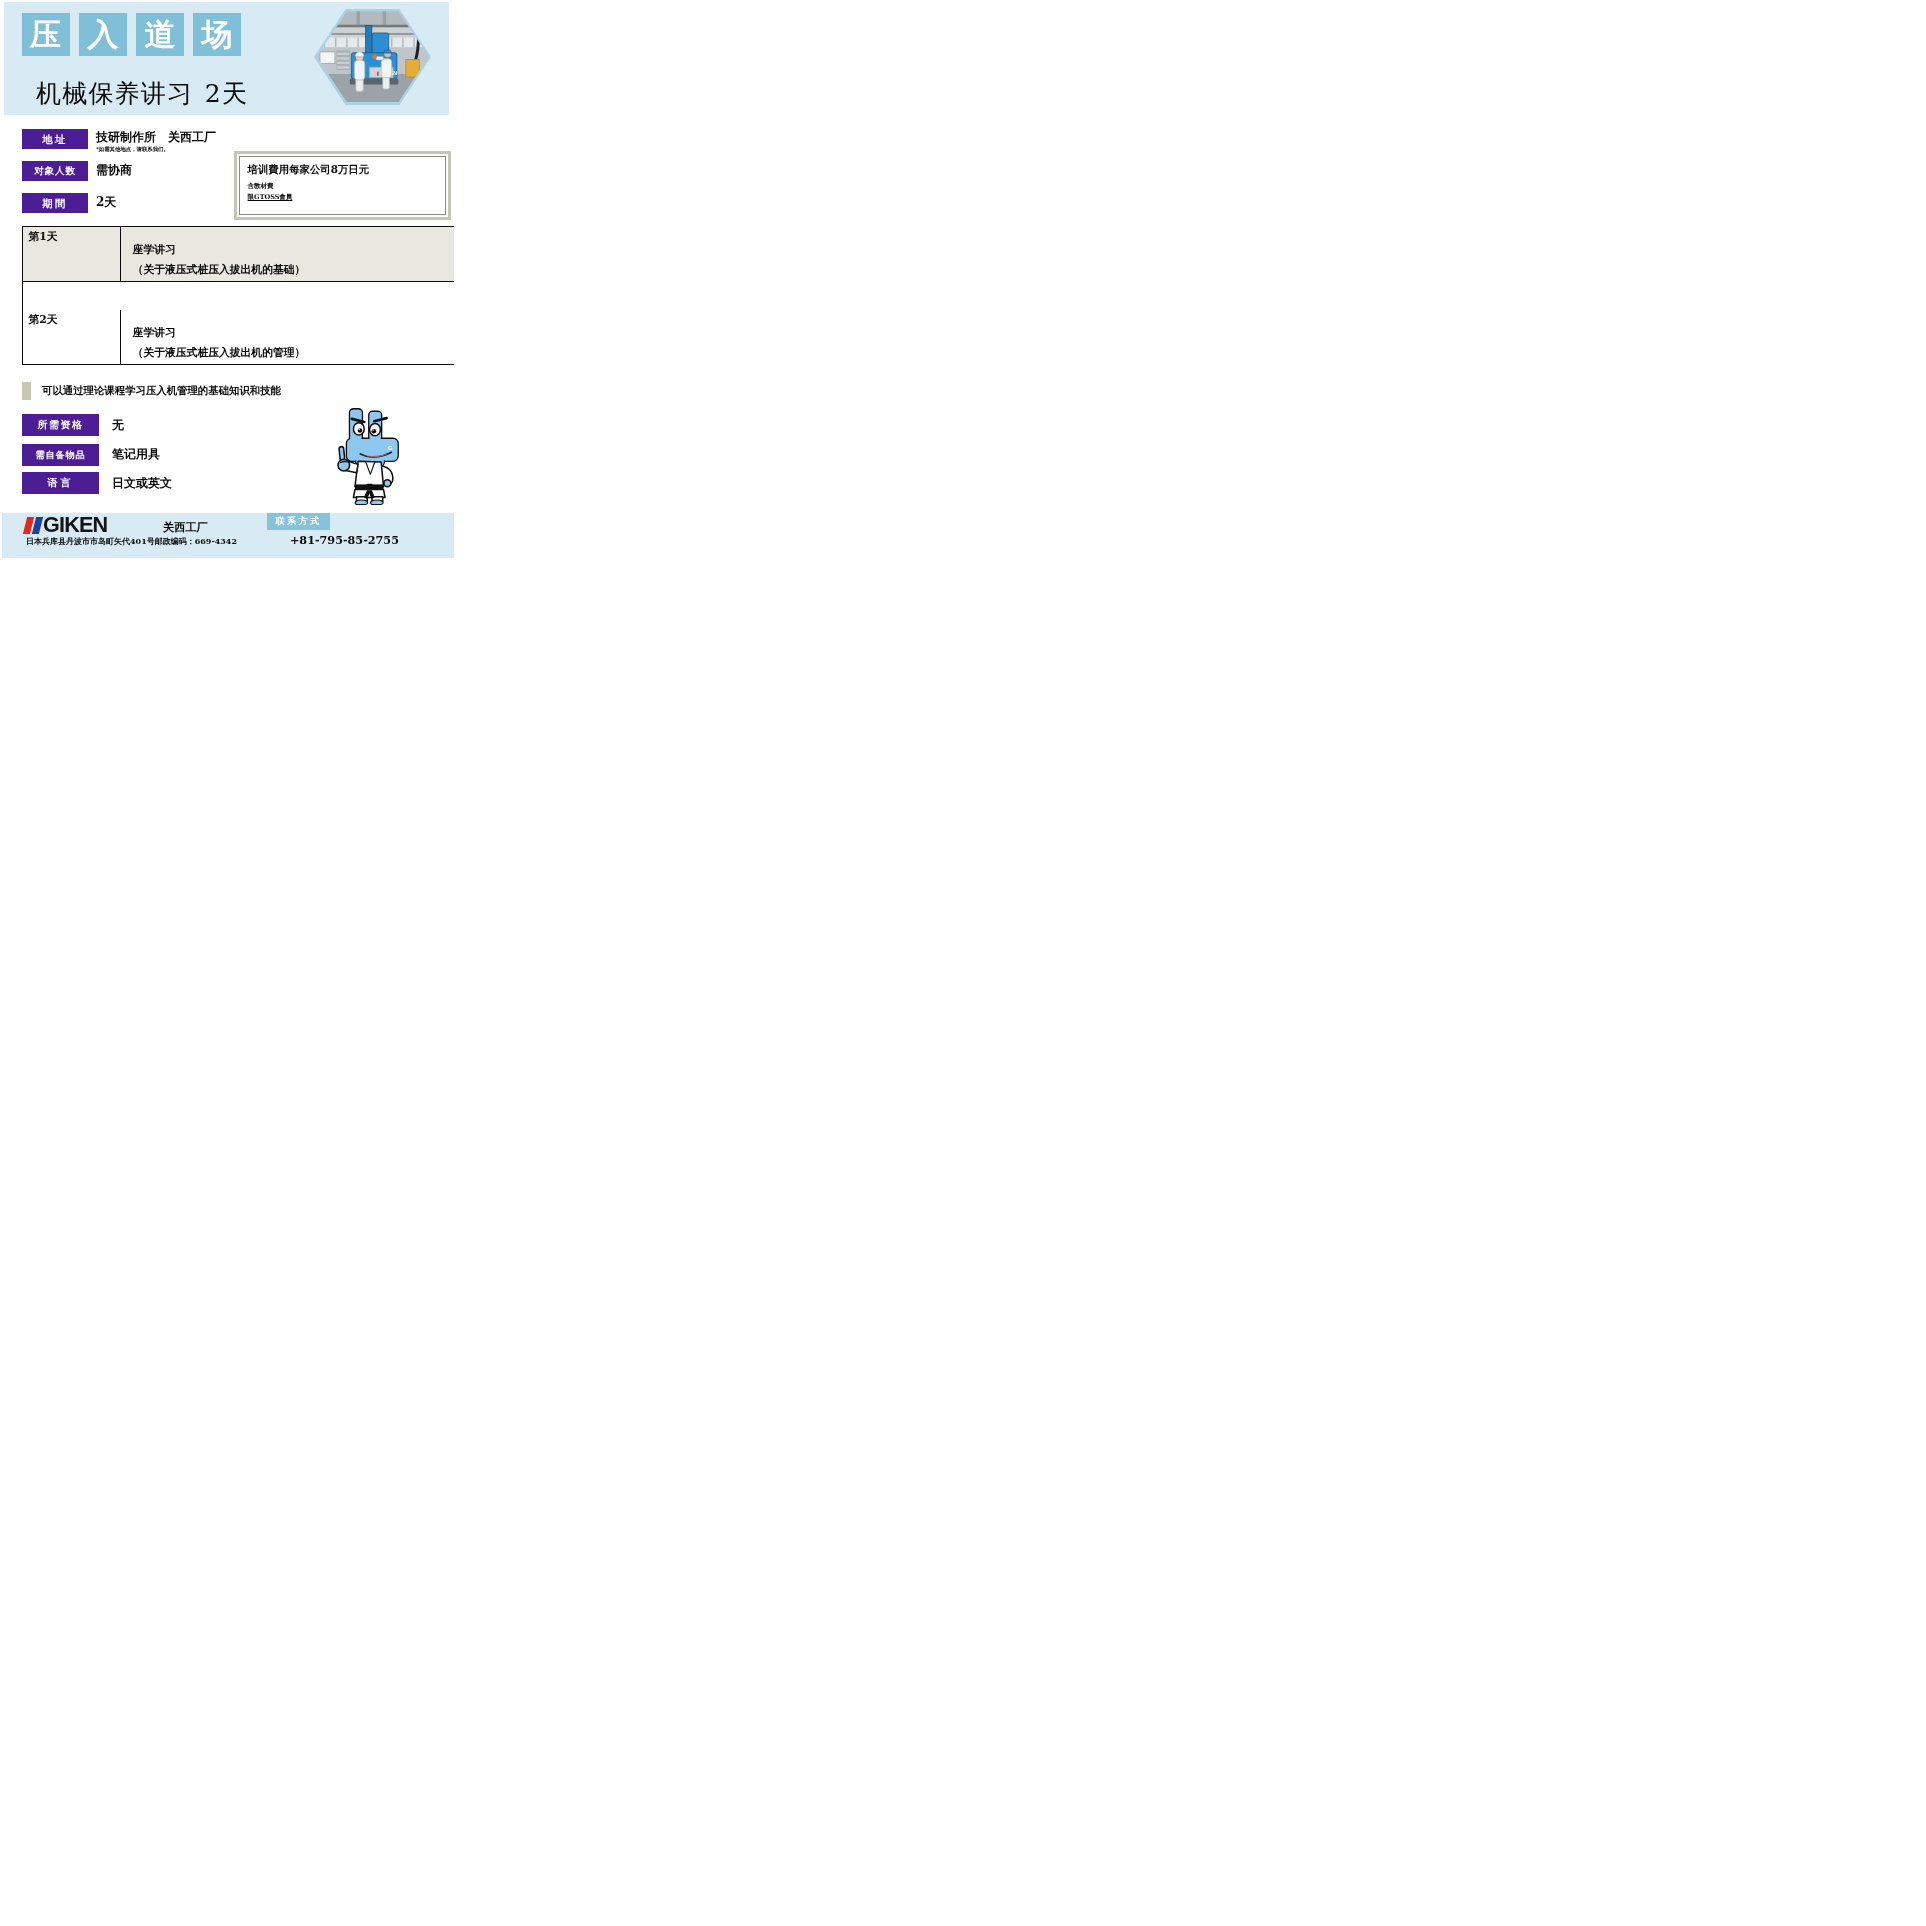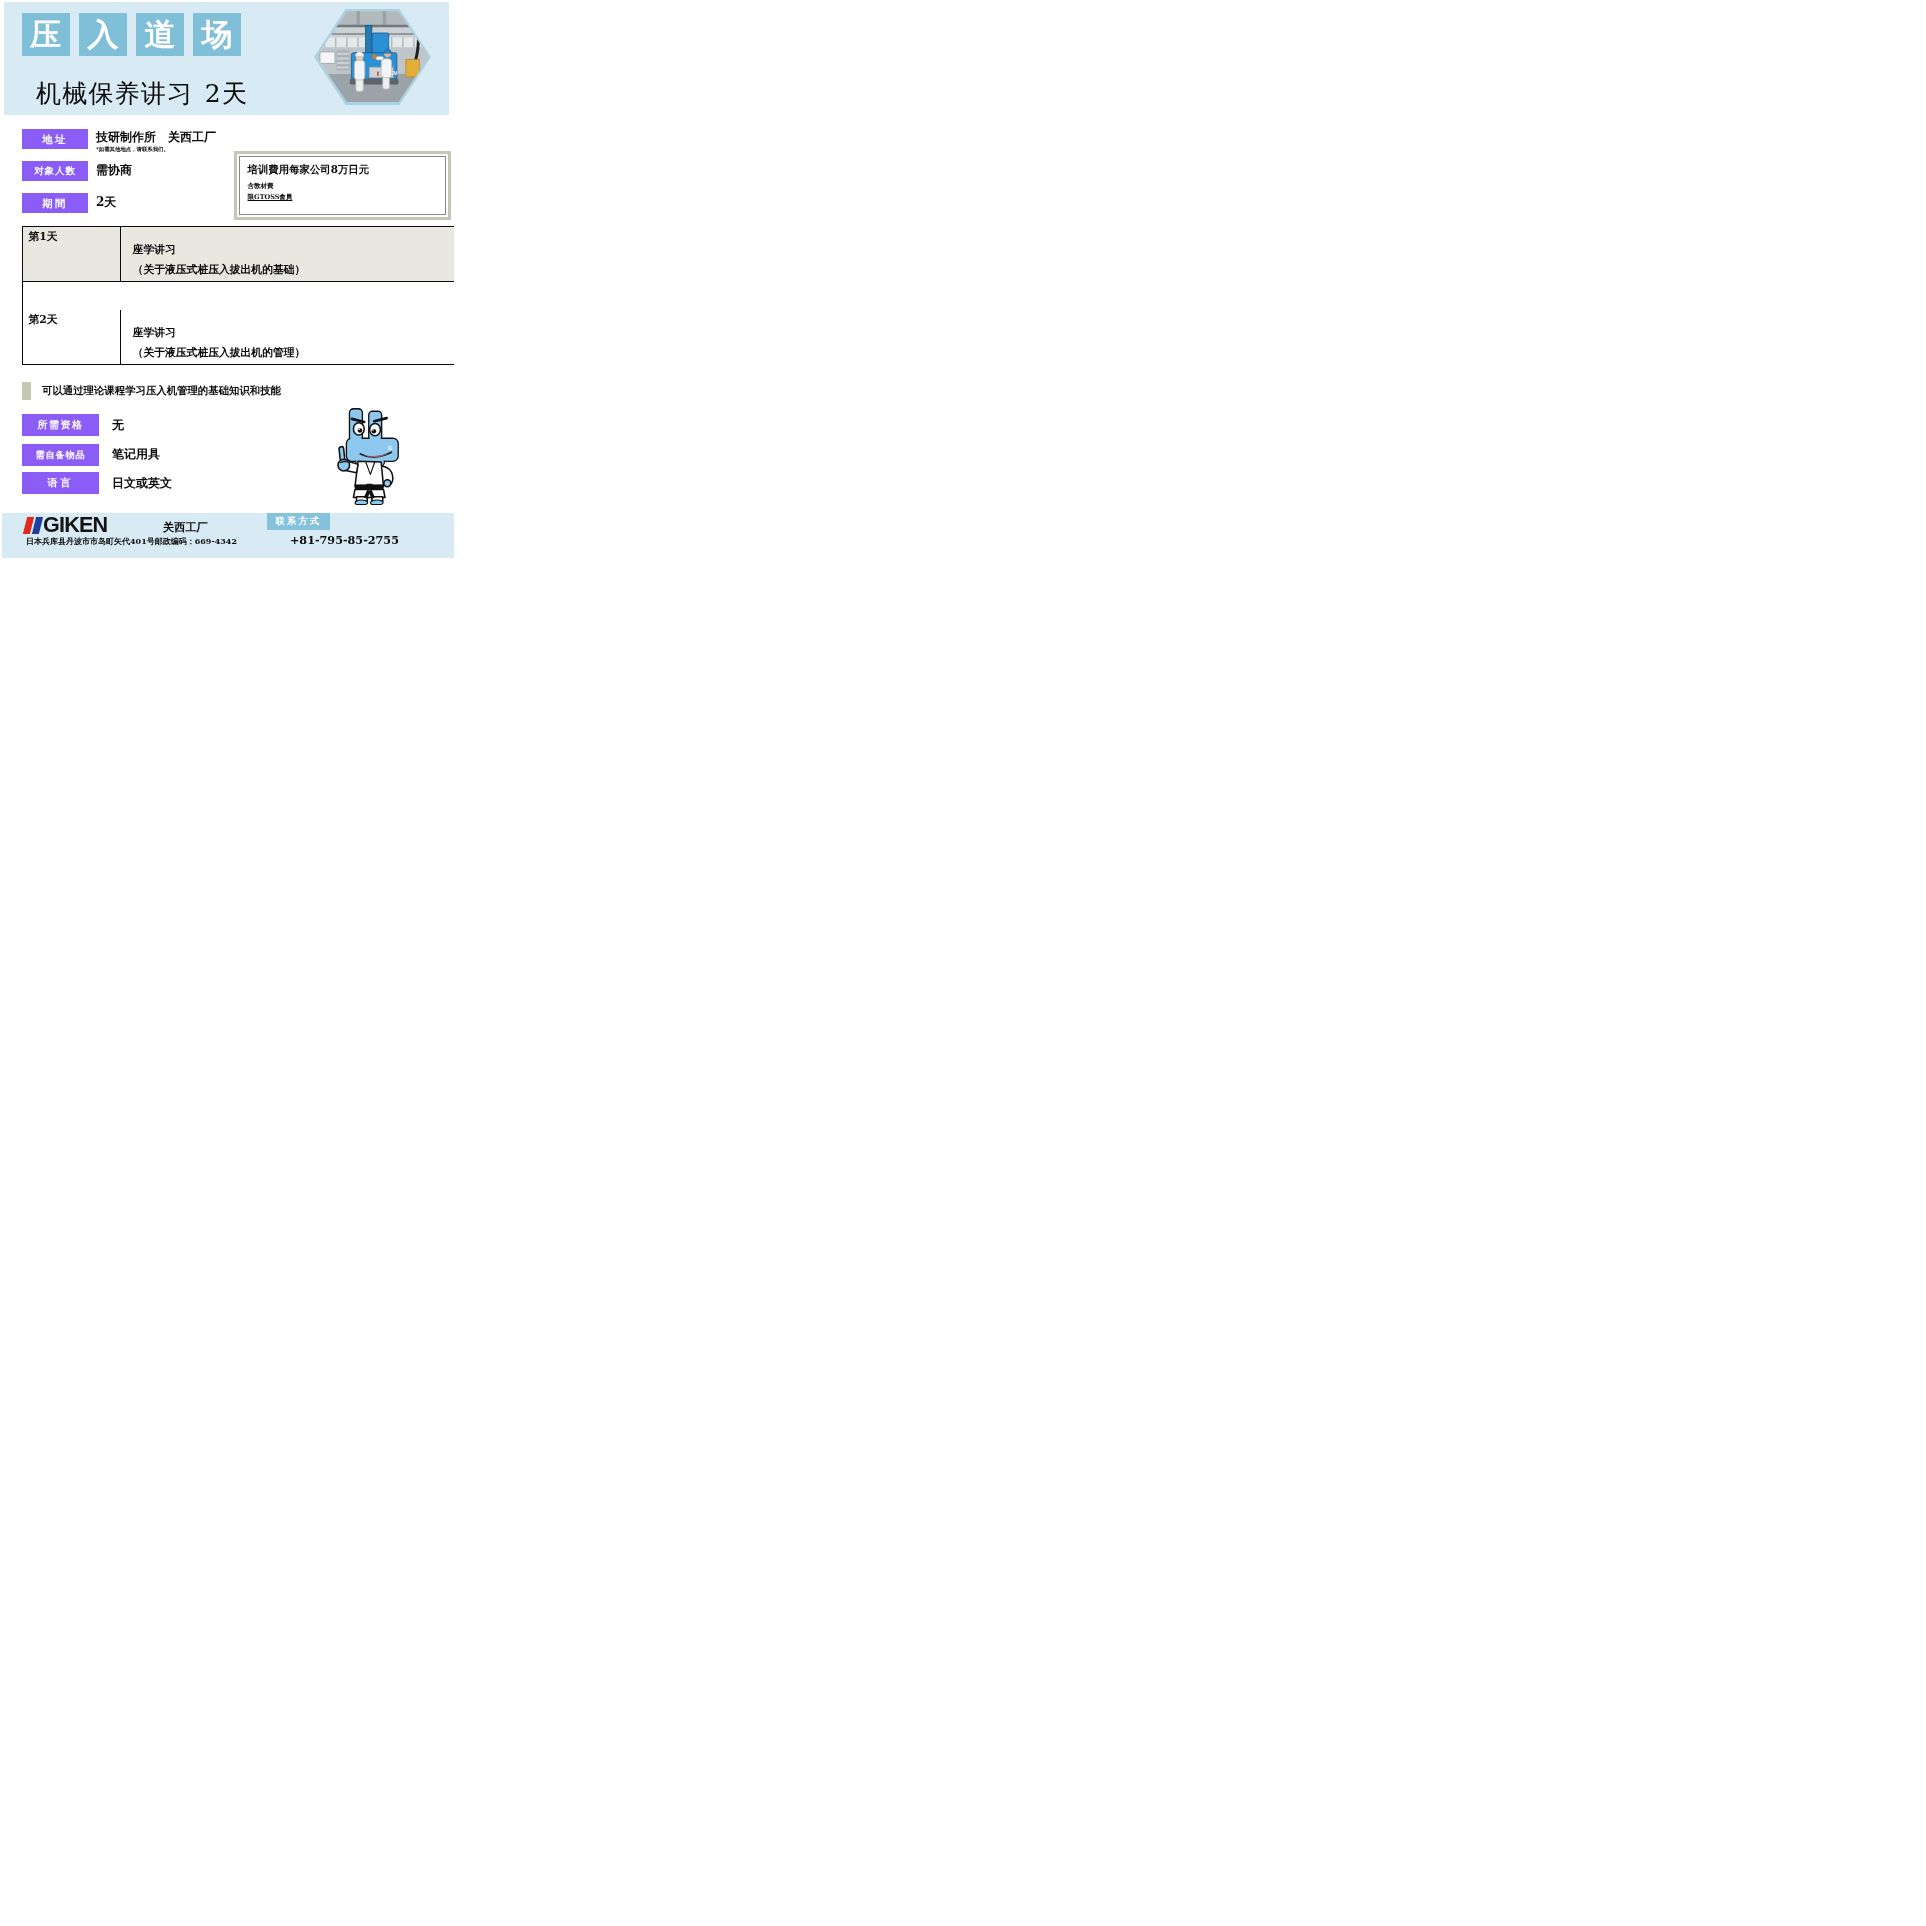--- a/index.html
+++ b/index.html
@@ -12,21 +12,21 @@
   .header-band{left:4.2px;top:1.5px;width:445px;height:113px;background:#d8eaf3;}
   .tsq{width:48px;height:43px;background:#7fbfd8;display:flex;align-items:center;justify-content:center;}
   .tsq span{color:#ffffff;font-size:31px;font-weight:bold;line-height:1;}
   .subtitle{left:36px;top:77px;font-size:25px;font-weight:normal;letter-spacing:1.2px;white-space:nowrap;}
   .subtitle .days{margin-left:11.6px;}
   
   .hex{clip-path:polygon(27% 0%,73% 0%,100% 50%,73% 100%,27% 100%,0% 50%);}
   .hex-frame{left:314px;top:8.9px;width:117px;height:96px;background:#a9d3e4;}
   .hex-photo{position:absolute;left:2.7px;top:2.3px;width:112px;height:91px;}
   
-  .tanbox{background:#8b5cf6;display:flex;align-items:center;justify-content:center;}
+  .tanbox{background:#4c1d95;display:flex;align-items:center;justify-content:center;}
   .tanbox span{color:#ffffff;font-weight:bold;line-height:1;}
   .val{font-weight:bold;white-space:nowrap;}
   .note{font-size:5.4px;font-weight:bold;}
   
   .price-outer{left:234px;top:151px;width:217px;height:69px;border:3.1px solid #c6c6b4;box-sizing:border-box;background:#ffffff;}
   .price-inner{position:absolute;left:1.9px;top:1.9px;right:1.9px;bottom:1.9px;border:0.8px solid #8a8a82;padding:6.2px 7.7px 0 7.7px;}
   .price-l1{font-size:10.4px;font-weight:bold;white-space:nowrap;}
   .price-l2{font-size:6.5px;font-weight:bold;margin-top:4.6px;}
   .price-l3{font-size:6.5px;font-weight:bold;text-decoration:underline;margin-top:2.3px;}
   

